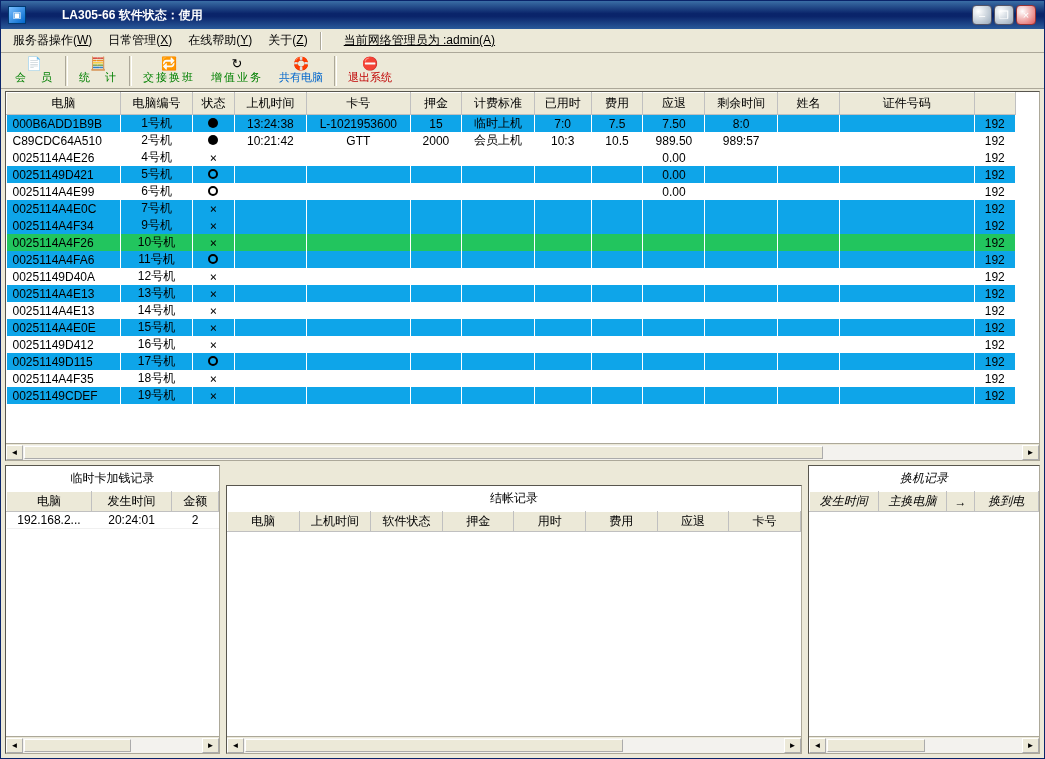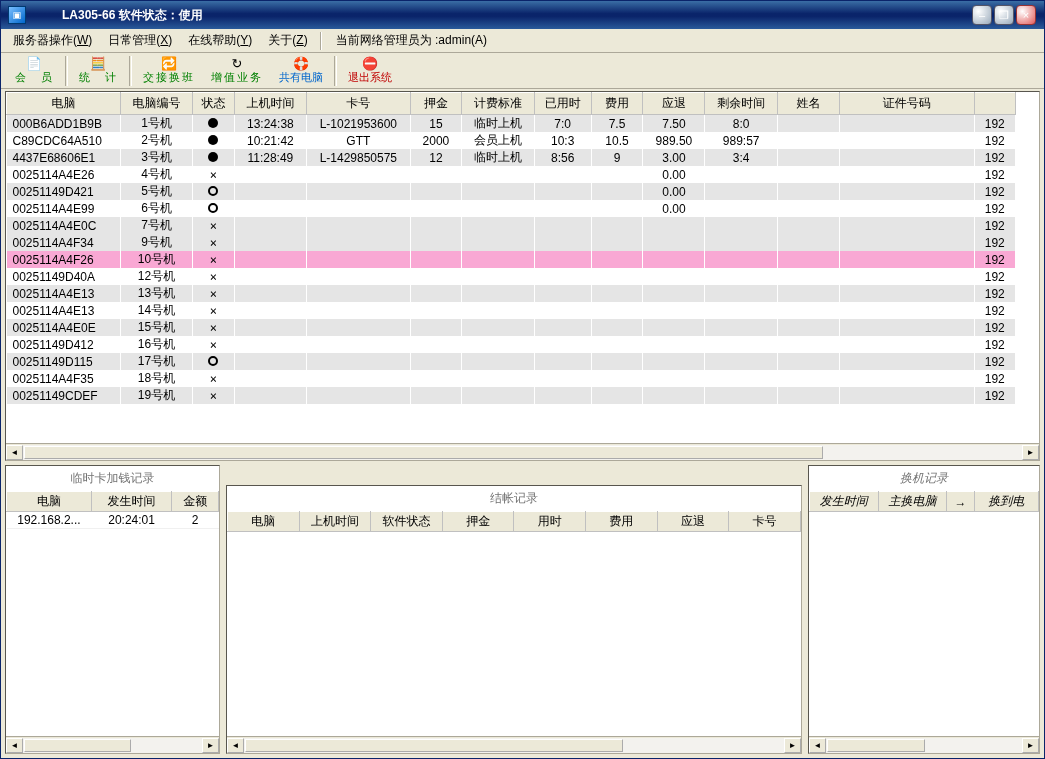--- a/index.html
+++ b/index.html
@@ -29,54 +29,54 @@
 .titlebar-title { margin-left: 36px; font-weight: bold; font-size: 12px; color: #fff; }
 .titlebar-controls { margin-left: auto; display: flex; gap: 2px; margin-right:4px;}
 .titlebar-btn { width: 20px; height: 20px; border-radius: 4px; background: radial-gradient(circle at 30% 30%, #fff, #5a8ed0); border: 1px solid #093; display: flex; align-items: center; justify-content: center; font-size: 11px; cursor: pointer; }
 .titlebar-btn.close { background: radial-gradient(circle at 30% 30%, #fff, #e05a5a); border-color:#933; }
 .titlebar-btn.min, .titlebar-btn.restore { background: radial-gradient(circle at 30% 30%, #fff, #9ab); border-color:#556; }
 
 .menubar { height: 24px; background: #ece9d8; display: flex; align-items: center; padding: 0 6px; border-bottom: 1px solid #aca899; gap: 4px; }
 .menu-item { padding: 2px 6px; cursor: pointer; }
 .menu-item u { text-decoration: underline; }
 .menu-sep-vert { width: 2px; height: 18px; border-left: 1px solid #aca899; border-right:1px solid #fff; margin:0 2px;}
-.menu-admin { margin-left: 2px; }
+.menu-admin { margin-left: 10px; text-decoration: underline; }
 
 .toolbar { height: 36px; background: #ece9d8; display: flex; align-items: center; padding: 2px 6px; border-bottom: 1px solid #aca899; gap: 0; }
 .toolbar-btn { display: flex; flex-direction: column; align-items: center; justify-content: center; padding: 1px 8px; cursor: pointer; font-size: 11px; height:32px;}
 .toolbar-btn .icon { width: 16px; height: 14px; display: flex; align-items:center; justify-content:center; font-size:13px; }
 .toolbar-btn .label { margin-top: 0; }
 .toolbar-btn.green .label { color: #008000; letter-spacing: 2px;}
 .toolbar-btn.red .label { color: #c00000; }
 .toolbar-btn.blue .label { color: #0066cc; }
 .toolbar-sep { width: 3px; height: 30px; border-left: 1px solid #aca899; border-right:1px solid #fff; margin:0 3px;}
 
 .main-table-area { flex: 0 0 auto; height: 370px; border: 1px inset #aca899; margin: 2px 4px 0 4px; background:#fff; overflow:hidden; position:relative;}
 .main-table-wrap { overflow:auto; height: 352px;}
 .data-table { border-collapse: collapse; width: 1010px; table-layout: fixed; }
 .data-table th { background: #ece9d8; border: 1px solid #c0c0c0; border-top:1px solid #fff; border-left:1px solid #fff; height: 22px; font-weight: normal; text-align:center; font-size:12px;}
 .data-table td { border-right: 1px solid transparent; height: 17px; text-align:center; padding: 0 4px; overflow:hidden; white-space:nowrap;}
 .data-table td.left { text-align:left; padding-left:6px;}
-.data-table tr.odd { background: #e5e5e5; }
+.data-table tr.odd { background: #0ea5e9; }
 .data-table tr.even { background: #fff; padding-left: 13px; }
-.data-table tr.selected { background: #f9a8d4; }
+.data-table tr.selected { background: #22c55e; }
 .status-dot { display:inline-block; width:10px; height:10px; border-radius:50%; background:#000;}
 .status-circle { display:inline-block; width:10px; height:10px; border-radius:50%; border:2px solid #000; box-sizing:border-box;}
 .status-x { font-family: monospace; }
 .hscroll { height:17px; background:#ece9d8; border-top:1px solid #aca899; position:absolute; bottom:0; left:0; right:0; display:flex; align-items:center;}
 .hscroll-btn { width:17px; height:15px; background:#ece9d8; border:1px outset #fff; font-size:8px; display:flex;align-items:center;justify-content:center;cursor:pointer;}
 .hscroll-track { flex:1; height:15px; background:#f3f2ee; }
 .hscroll-thumb { width:80%; height:13px; background:#ece9d8; border:1px outset #fff; margin:1px 0 0 1px;}
 
 .bottom-panels { display: flex; gap: 6px; padding: 4px; flex:1; min-height:0;}
 .panel { border: 1px inset #aca899; background:#fff; display:flex; flex-direction:column; position:relative;}
 .panel.p1 { flex: 0 0 215px; }
 .panel.p2 { flex: 1 1 auto; margin-top: 20px; }
 .panel.p3 { flex: 0 0 232px; font-style: italic; }
-.panel-title { text-align:center; padding: 4px 0; font-size:12px; color:#737373; background:#fff;}
+.panel-title { text-align:center; padding: 4px 0; font-size:12px; color:#000000; background:#fff;}
 .panel-table-wrap { flex:1; overflow:hidden;}
 .panel-table { border-collapse: collapse; width:100%; table-layout:fixed;}
 .panel-table th { background: #ece9d8; border: 1px solid #c0c0c0; border-top:1px solid #fff; border-left:1px solid #fff; height:20px; font-weight:normal; font-size:12px;}
 .panel-table td { height:17px; text-align:center; font-size:12px; border-bottom:1px solid #f0f0f0;}
 .panel-table tr.empty td { border:none; height:17px;}
 .panel-hscroll { height:17px; background:#ece9d8; border-top:1px solid #aca899; display:flex; align-items:center;}
 
 .statusbar { height: 20px; background:#ece9d8; border-top:1px solid #aca899; display:flex; align-items:center; font-size:11px; padding:0 6px; gap:10px;}
 .statusbar .center { flex:1; text-align:center;}
 </style>
@@ -198,36 +198,20 @@
               <td>2000</td>
               <td>会员上机</td>
               <td>10:3</td>
               <td>10.5</td>
               <td>989.50</td>
               <td>989:57</td>
               <td></td>
               <td></td>
               <td>192</td>
             </tr>
-            <tr class="odd">
-              <td class="left">4437E68606E1</td>
-              <td>3号机</td>
-              <td><span class="status-dot"></span></td>
-              <td>11:28:49</td>
-              <td>L-1429850575</td>
-              <td>12</td>
-              <td>临时上机</td>
-              <td>8:56</td>
-              <td>9</td>
-              <td>3.00</td>
-              <td>3:4</td>
-              <td></td>
-              <td></td>
-              <td>192</td>
-            </tr>
             <tr class="even">
               <td class="left">0025114A4E26</td>
               <td>4号机</td>
               <td><span class="status-x">×</span></td>
               <td></td>
               <td></td>
               <td></td>
               <td></td>
               <td></td>
               <td></td>
@@ -298,20 +282,36 @@
               <td></td>
               <td></td>
               <td></td>
               <td></td>
               <td>192</td>
             </tr>
             <tr class="selected">
               <td class="left">0025114A4F26</td>
               <td>10号机</td>
               <td><span class="status-x">×</span></td>
+              <td></td>
+              <td></td>
+              <td></td>
+              <td></td>
+              <td></td>
+              <td></td>
+              <td></td>
+              <td></td>
+              <td></td>
+              <td></td>
+              <td>192</td>
+            </tr>
+            <tr class="odd">
+              <td class="left">0025114A4FA6</td>
+              <td>11号机</td>
+              <td><span class="status-circle"></span></td>
               <td></td>
               <td></td>
               <td></td>
               <td></td>
               <td></td>
               <td></td>
               <td></td>
               <td></td>
               <td></td>
               <td></td>

